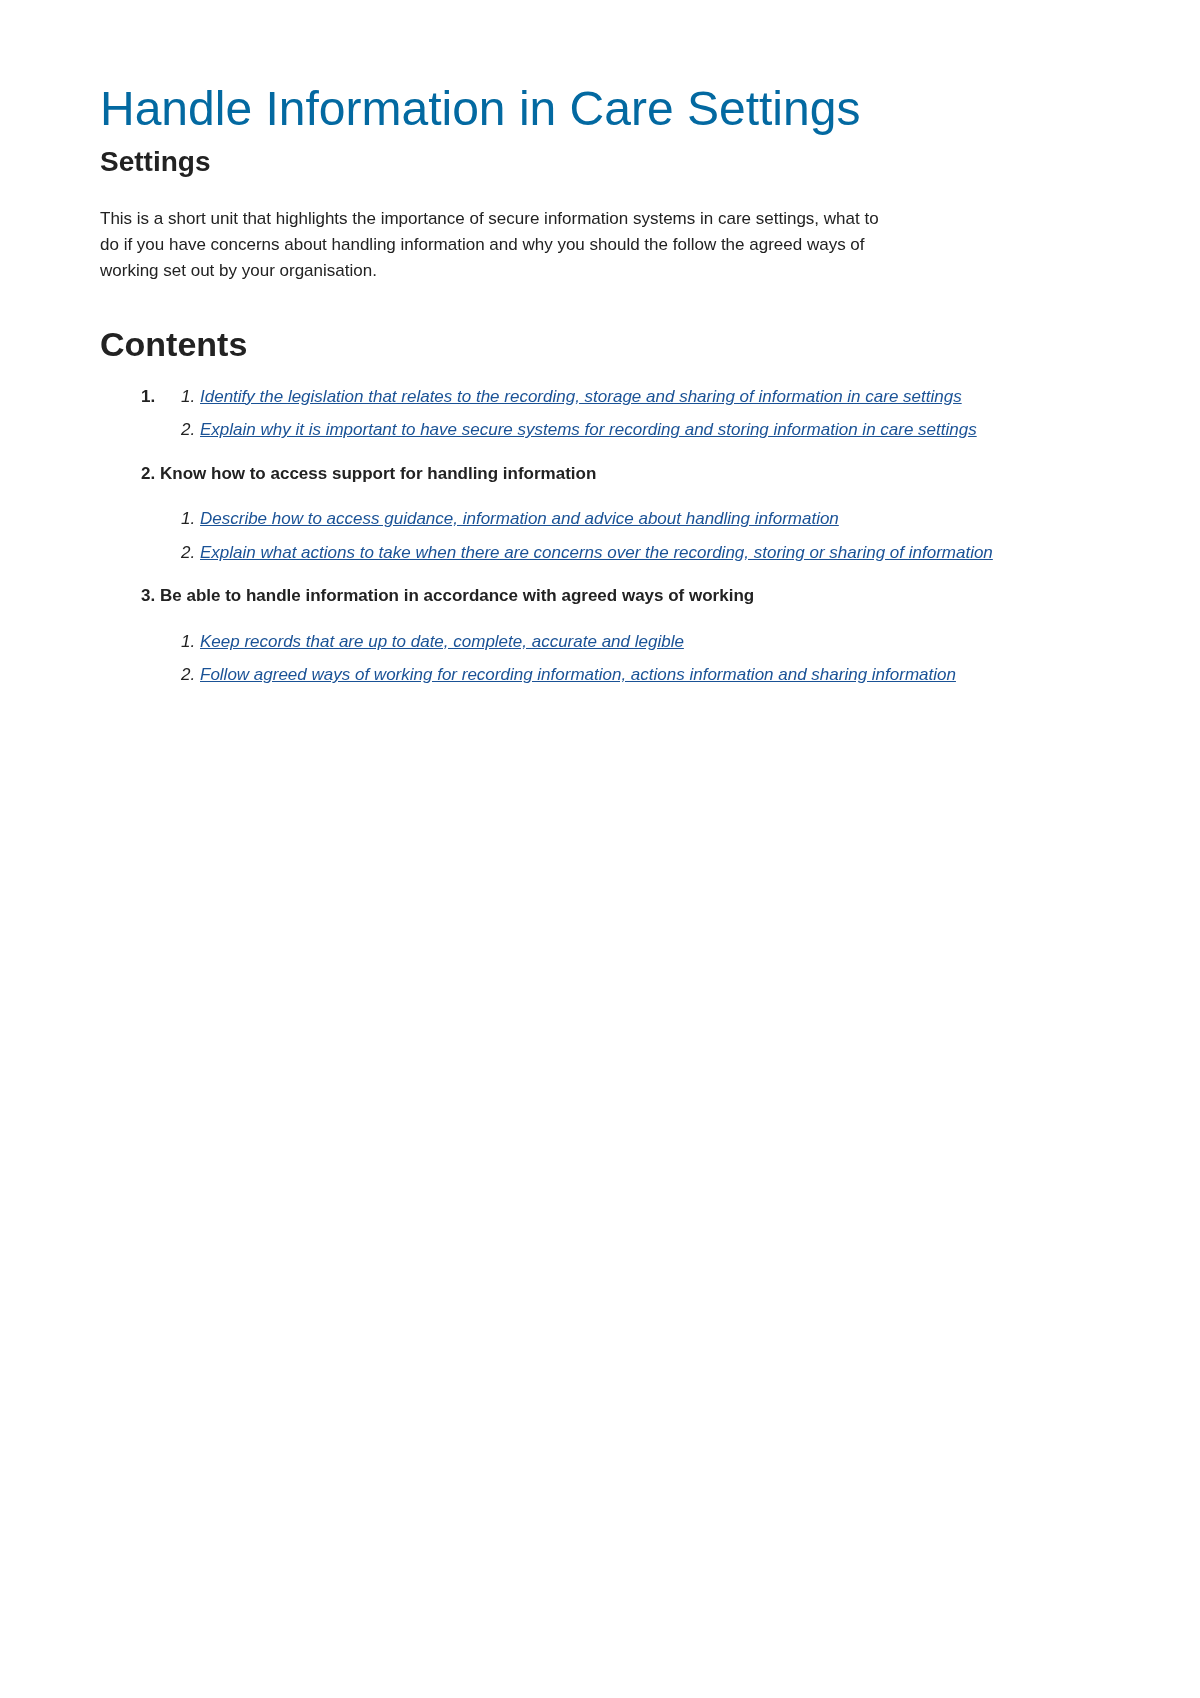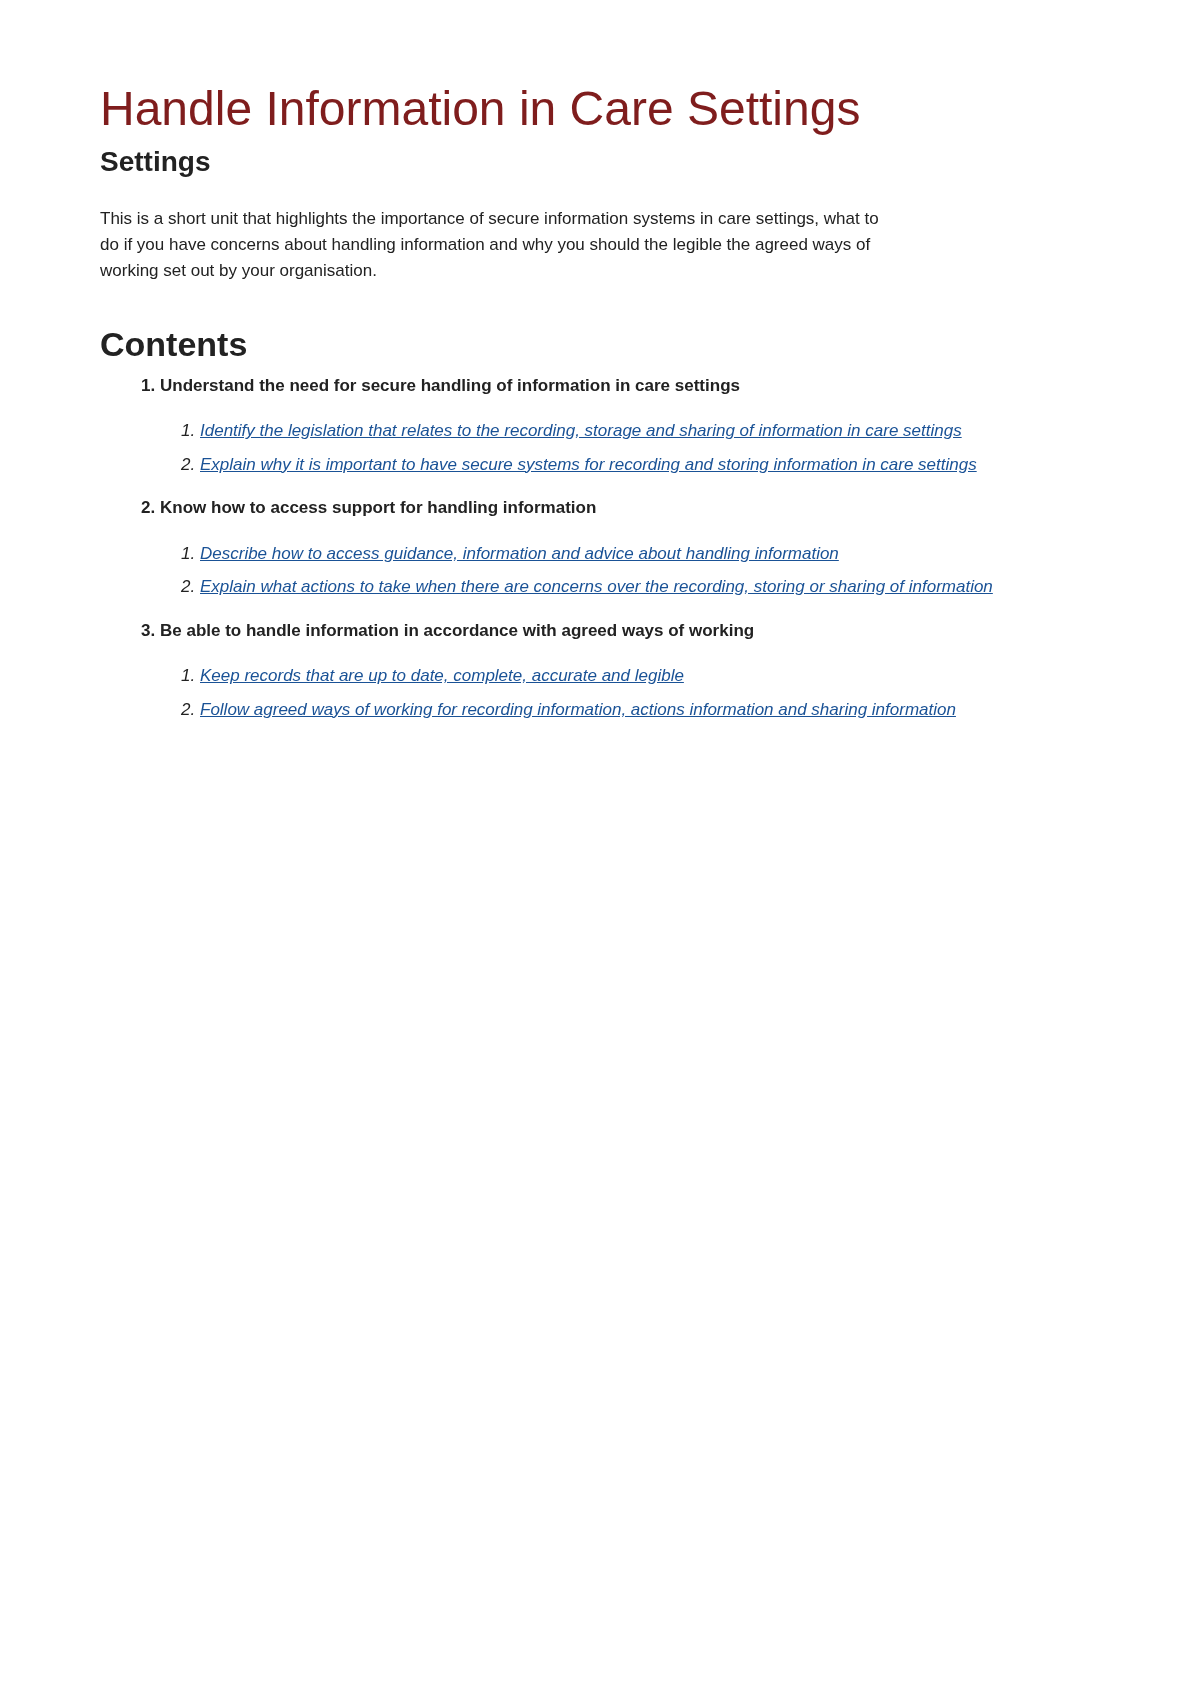--- a/index.html
+++ b/index.html
@@ -13,21 +13,21 @@
       font-family: Arial, Helvetica, sans-serif;
       color: #222222;
       width: 1200px;
       min-height: 1698px;
       padding: 80px 100px 80px 100px;
     }
 
     .page-title {
       font-size: 48px;
       font-weight: 400;
-      color: #7f1d1d;
+      color: #0369a1;
       line-height: 1.2;
       margin-bottom: 8px;
       font-family: Arial, Helvetica, sans-serif;
     }
 
     .page-subtitle {
       font-size: 28px;
       font-weight: 700;
       color: #222222;
       margin-bottom: 28px;
@@ -88,26 +88,26 @@
       line-height: 1.5;
     }
   </style>
 </head>
 <body>
 
 <h1 class="page-title">Handle Information in Care Settings</h1>
 
 <h2 class="page-subtitle">Settings</h2>
 
-<p class="overview-text">This is a short unit that highlights the importance of secure information systems in care settings, what to do if you have concerns about handling information and why you should the legible the agreed ways of working set out by your organisation.</p>
+<p class="overview-text">This is a short unit that highlights the importance of secure information systems in care settings, what to do if you have concerns about handling information and why you should the follow the agreed ways of working set out by your organisation.</p>
 
 <h2 class="contents-heading">Contents</h2>
 
 <ol class="outer-list" id="contents-list">
-<li><span class="item-label">Understand the need for secure handling of information in care settings</span><ol class="inner-list">
+<li><ol class="inner-list">
         <li><a href="#1-1">Identify the legislation that relates to the recording, storage and sharing of information in care settings</a></li>
         <li><a href="#1-2">Explain why it is important to have secure systems for recording and storing information in care settings</a></li>
       </ol></li>
     <li><span class="item-label">Know how to access support for handling information</span><ol class="inner-list">
         <li><a href="#2-1">Describe how to access guidance, information and advice about handling information</a></li>
         <li><a href="#2-2">Explain what actions to take when there are concerns over the recording, storing or sharing of information</a></li>
       </ol></li>
     <li><span class="item-label">Be able to handle information in accordance with agreed ways of working</span><ol class="inner-list">
         <li><a href="#3-1">Keep records that are up to date, complete, accurate and legible</a></li>
         <li><a href="#3-2">Follow agreed ways of working for recording information, actions information and sharing information</a></li>

